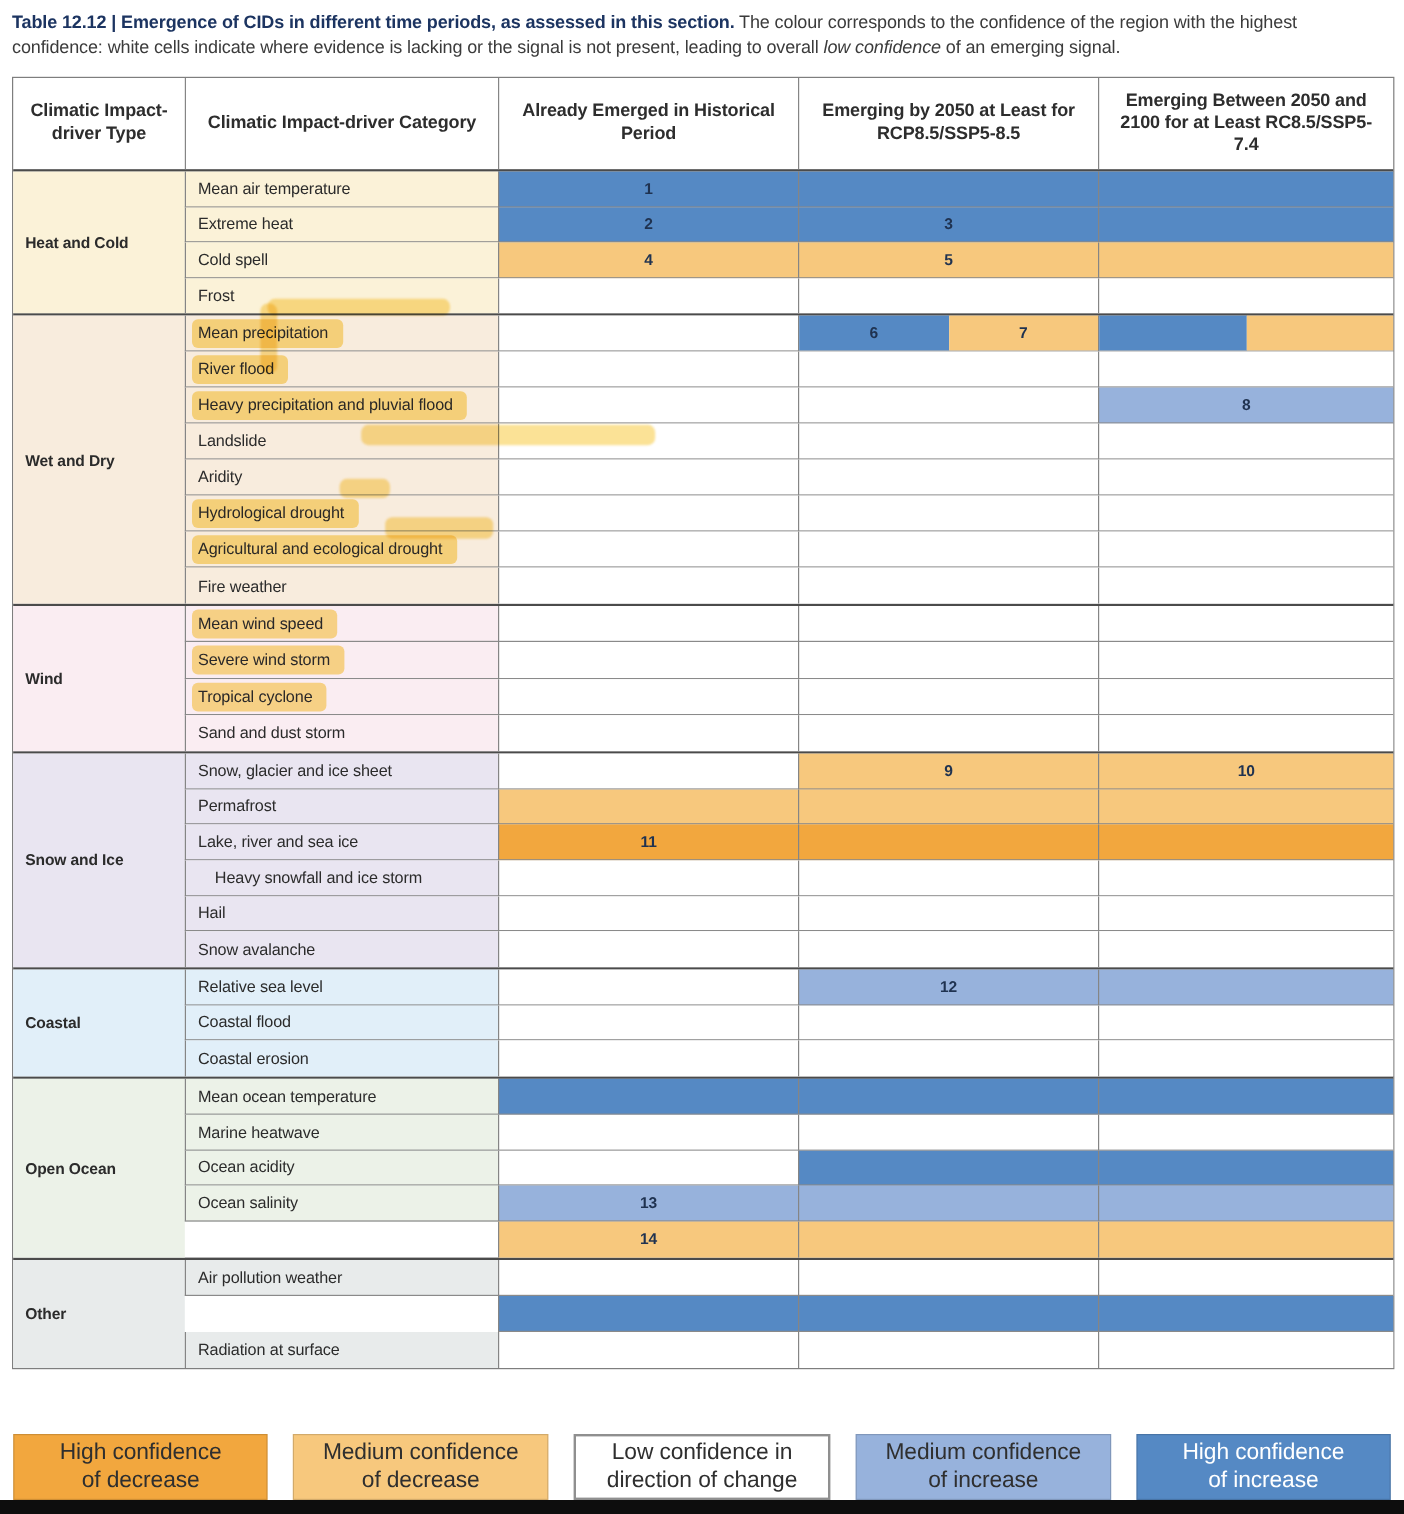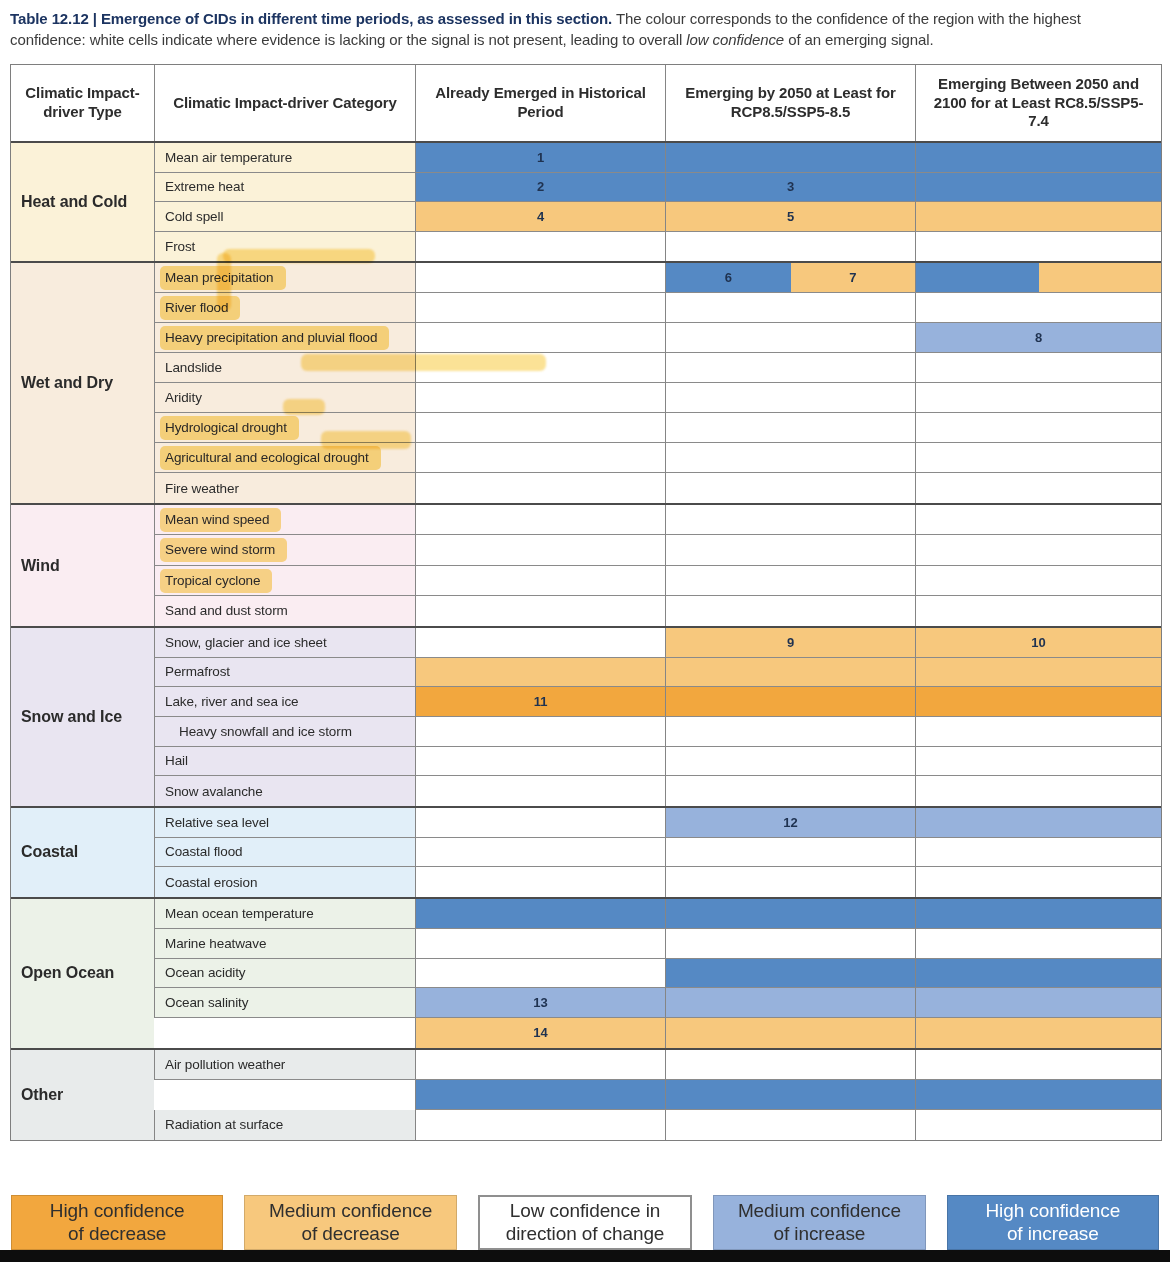--- a/index.html
+++ b/index.html
@@ -17,21 +17,21 @@
        border:1px solid #7e7e7e;background:#fff;}
   .thead{display:grid;grid-template-columns:143px 261px 250px 250px 246px;height:76px;}
   .th{display:flex;align-items:center;justify-content:center;text-align:center;
       font-weight:bold;font-size:15px;line-height:1.25;color:#2d2d2d;
       padding:2px 10px;border-left:1px solid #858585;}
   .th:first-child{border-left:none;}
 
   .sec{display:grid;grid-template-columns:143px 261px 250px 250px 246px;
        border-top:2px solid #4b4b4b;}
   .type-cell{display:flex;align-items:center;padding-left:10px;
-       font-weight:bold;font-size:16px;color:#2b2b2b;}
+       font-weight:bold;font-size:13px;color:#2b2b2b;}
   .cat-cell{display:flex;align-items:center;padding-left:10px;
        font-size:13.5px;color:#2b2b2b;border-left:1px solid #858585;overflow:visible;}
   .data-cell{display:flex;align-items:center;justify-content:center;
        border-left:1px solid #858585;font-size:13px;font-weight:600;color:#1f3250;}
   .data-cell.split{padding:0;}
   .half{flex:1;height:100%;display:flex;align-items:center;justify-content:center;}
   .rb{border-bottom:1px solid #8a8a8a;}
 
   
   .hl{background:rgba(247,198,45,.55);border-radius:5px;mix-blend-mode:multiply;

